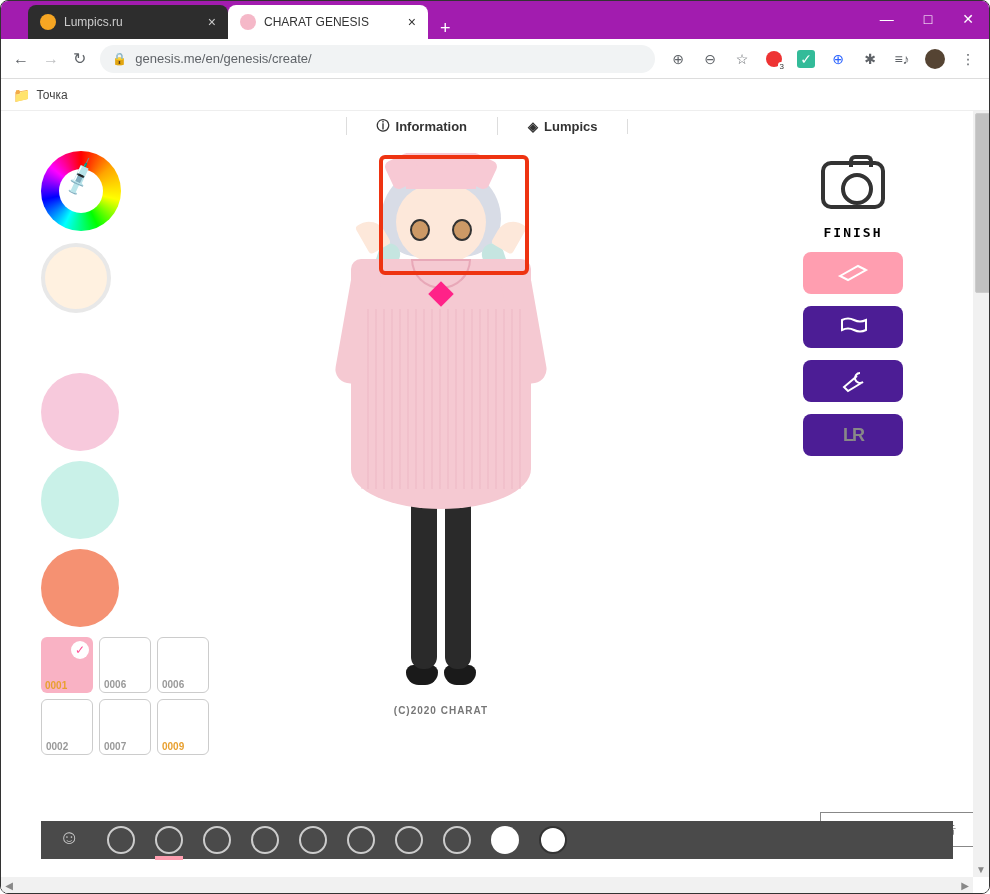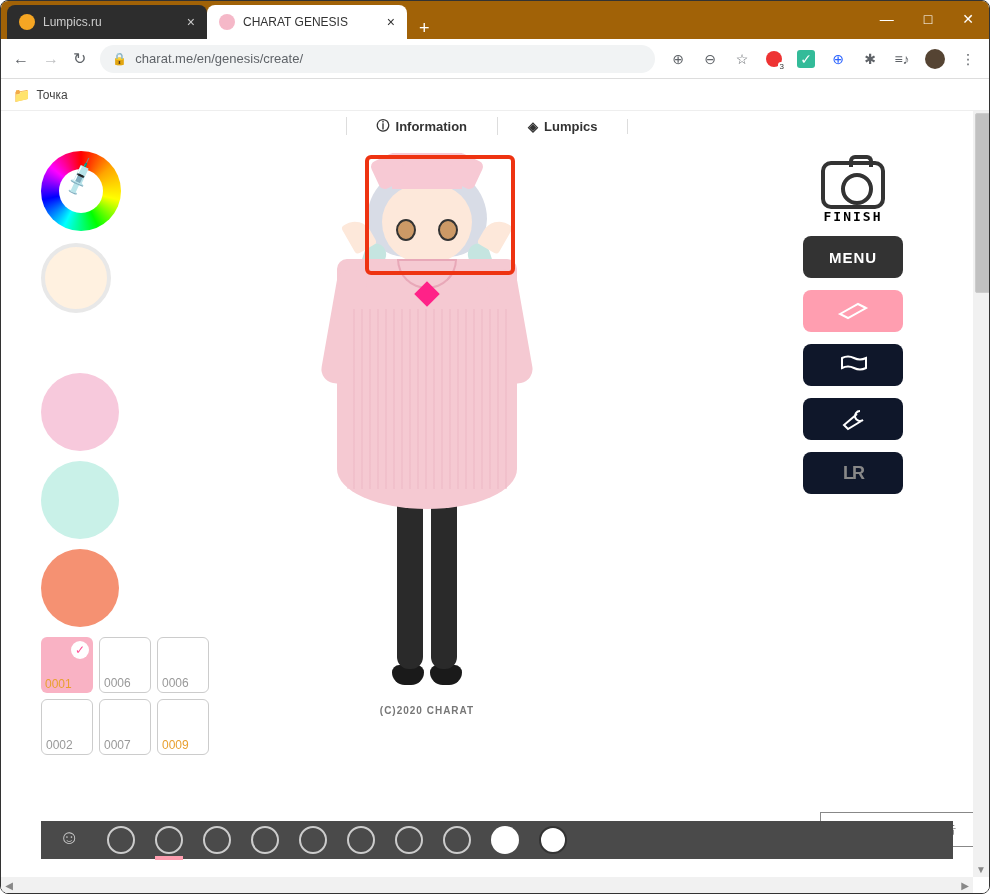--- a/index.html
+++ b/index.html
@@ -1,20 +1,20 @@
 <!DOCTYPE html>
 <html><head>
 <meta charset="utf-8">
 <style>
 *{margin:0;padding:0;box-sizing:border-box;font-family:Arial,sans-serif}
 body{width:990px;height:894px;background:#fff;overflow:hidden;position:relative}
 .window{width:990px;height:894px;border:1px solid #333;border-radius:8px;background:#fff;display:flex;flex-direction:column;overflow:hidden}
 .titlebar{height:40px;background:#2d2d2d;display:flex;align-items:center;justify-content:flex-end;padding:0 15px;gap:30px}
 .titlebar .wc{color:#fff;font-size:14px;cursor:pointer}
-.tabbar{height:38px;background:#a16207;display:flex;align-items:flex-end;padding-left:6px}
+.tabbar{height:38px;background:#a21caf;display:flex;align-items:flex-end;padding-left:27px}
 .tab{height:34px;border-radius:8px 8px 0 0;display:flex;align-items:center;padding:0 12px;gap:8px;font-size:12px;min-width:200px;position:relative;color:#ccc}
 .tab.inactive{background:#2d2d2d}
 .tab.active{background:#fff;color:#333}
 .tab .fav{width:16px;height:16px;border-radius:50%}
 .tab .close{margin-left:auto;font-size:14px}
 .newtab{color:#fff;font-size:18px;padding:0 12px;cursor:pointer}
 .addrbar{height:40px;background:#fff;border-bottom:1px solid #ddd;display:flex;align-items:center;padding:0 12px;gap:14px}
 .addrbar .nav{color:#5f6368;font-size:16px;cursor:pointer}
 .urlbox{flex:1;height:28px;background:#f1f3f4;border-radius:14px;display:flex;align-items:center;padding:0 12px;gap:8px;font-size:13px;color:#5f6368}
 .urlbox .lock{font-size:12px}
@@ -35,23 +35,23 @@
 .leftcol{position:absolute;left:40px;top:10px;width:200px}
 .colorwheel{width:80px;height:80px;border-radius:50%;background:conic-gradient(red,orange,yellow,lime,cyan,blue,magenta,red);position:relative;margin-bottom:12px}
 .colorwheel::after{content:'';position:absolute;inset:18px;background:#fff;border-radius:50%}
 .eyedrop{position:absolute;top:10px;left:22px;font-size:28px;z-index:2;transform:rotate(-20deg)}
 .skin{width:70px;height:70px;border-radius:50%;background:#fff1e0;border:4px solid #e8e8e8;margin-bottom:60px}
 .swatch{width:78px;height:78px;border-radius:50%;margin-bottom:10px}
 .thumbgrid{display:grid;grid-template-columns:repeat(3,52px);gap:6px;margin-top:8px}
 .thumb{width:52px;height:56px;border:1px solid #ccc;border-radius:6px;background:#fff;position:relative;cursor:pointer}
 .thumb.sel{background:#f9b2c4;border:none}
 .thumb .check{position:absolute;top:4px;right:4px;width:18px;height:18px;background:#fff;border-radius:50%;color:#f59;font-size:12px;display:flex;align-items:center;justify-content:center}
-.thumb .num{position:absolute;bottom:2px;left:4px;font-size:12px;color:#e8a030;font-weight:normal}
+.thumb .num{position:absolute;bottom:2px;left:4px;font-size:10px;color:#e8a030;font-weight:bold}
 .thumb.gray .num{color:#999}
-.canvas{position:absolute;left:266px;top:0;width:320px;height:580px;display:flex;flex-direction:column;align-items:center}
+.canvas{position:absolute;left:280px;top:0;width:320px;height:580px;display:flex;flex-direction:column;align-items:center}
 .character{width:280px;height:560px;position:relative;display:flex;flex-direction:column;align-items:center}
 .highlight{position:absolute;top:14px;left:78px;width:150px;height:120px;border:4px solid #e31;border-radius:6px;z-index:10}
 .head{width:120px;height:110px;position:relative;margin-top:20px}
 .bow{width:70px;height:36px;background:#f7c9d4;position:absolute;top:-8px;left:25px;z-index:3}
 .bow::before,.bow::after{content:'';position:absolute;width:30px;height:30px;background:#f7c9d4;border-radius:6px;top:3px}
 .bow::before{left:-18px;transform:rotate(-25deg)}
 .bow::after{right:-18px;transform:rotate(25deg)}
 .hair{width:120px;height:90px;background:#d8dce6;border-radius:55px 55px 40px 40px;position:absolute;top:6px}
 .face{width:90px;height:78px;background:#fde8da;border-radius:45px 45px 50px 50px;position:absolute;top:24px;left:15px;z-index:2}
 .eye{width:20px;height:22px;background:#c96;border-radius:50%;position:absolute;top:34px;border:2px solid #333}
@@ -72,25 +72,25 @@
 .legs{width:60px;height:180px;display:flex;gap:8px;margin-top:-20px;z-index:3}
 .leg{flex:1;background:#2a2a2a;border-radius:0 0 12px 12px}
 .shoes{width:70px;height:20px;display:flex;gap:6px;margin-top:-4px}
 .shoe{flex:1;background:#1a1a1a;border-radius:8px 8px 14px 14px}
 .copyright{font-size:10px;color:#777;margin-top:4px;font-weight:bold;letter-spacing:1px}
 .rightcol{position:absolute;right:60px;top:20px;width:120px;display:flex;flex-direction:column;gap:12px;align-items:center}
 .finish{display:flex;flex-direction:column;align-items:center;cursor:pointer}
 .cam{width:64px;height:48px;border:4px solid #333;border-radius:10px;position:relative}
 .cam::before{content:'';position:absolute;top:-10px;right:8px;width:16px;height:8px;border:4px solid #333;border-bottom:none;border-radius:6px 6px 0 0}
 .cam::after{content:'';position:absolute;top:8px;left:16px;width:24px;height:24px;border:4px solid #333;border-radius:50%}
-.finish-label{font-size:13px;font-weight:900;letter-spacing:2px;margin-top:0;font-family:monospace}
+.finish-label{font-size:13px;font-weight:900;letter-spacing:2px;margin-top:16px;font-family:monospace}
 .rbtn{width:100px;height:42px;border-radius:8px;display:flex;align-items:center;justify-content:center;font-weight:bold;cursor:pointer}
 .rbtn.menu{background:#333;color:#fff;font-size:15px;letter-spacing:1px}
 .rbtn.pink{background:#ff9eb0}
-.rbtn.dark{background:#0f172a}
+.rbtn.dark{background:#4c1d95}
 .rbtn svg,.rbtn .ico{color:#fff}
 .adbox{position:absolute;right:-8px;bottom:30px;border:1px solid #888;padding:8px 24px 8px 14px;font-size:12px;color:#555;background:#fff}
 .bottombar{position:absolute;left:40px;right:20px;bottom:18px;height:38px;background:#4a4a4a;border-radius:0;display:flex;align-items:center;gap:20px;padding:0 18px}
 .bicon{width:28px;height:28px;border:2px solid #ccc;border-radius:50%;cursor:pointer;position:relative}
 .bicon.active::after{content:'';position:absolute;bottom:-8px;left:-2px;right:-2px;height:4px;background:#ff9eb0}
 .bicon.hair1{background:#fff;border:none}
 .bicon.hair2{background:#fff;border:2px solid #333}
 </style>
 </head>
 <body>
@@ -115,21 +115,21 @@
       <span class="wc">✕</span>
     </div>
   </div>
 
   <div class="addrbar">
     <span class="nav">←</span>
     <span class="nav" style="opacity:.4">→</span>
     <span class="nav">↻</span>
     <div class="urlbox">
       <span class="lock">🔒</span>
-      <span>charat.me/en/genesis/create/</span>
+      <span>genesis.me/en/genesis/create/</span>
     </div>
     <span class="ext">⊕</span>
     <span class="ext">⊖</span>
     <span class="ext">☆</span>
     <span class="ext" style="position:relative">
       <span style="width:16px;height:16px;background:#e33;border-radius:50%;display:block"></span>
       <span style="position:absolute;bottom:-3px;right:-3px;font-size:8px;background:#fff;border-radius:3px;padding:0 2px;color:#333">3</span>
     </span>
     <span class="ext" style="background:#3b9;color:#fff;border-radius:3px;width:18px;height:18px">✓</span>
     <span class="ext" style="color:#2962ff">⊕</span>
@@ -223,23 +223,20 @@
             </div>
           </div>
           <div class="copyright">(C)2020 CHARAT</div>
         </div>
 
         <div class="rightcol">
           <div class="finish">
             <div class="cam"></div>
             <span class="finish-label">FINISH</span>
           </div>
-          <div class="rbtn menu">
-              <span>MENU</span>
-            </div>
           <div class="rbtn pink">
             <svg width="34" height="22">
                 <path d="M4 14 L22 4 L30 8 L12 18 Z M22 4 L30 8" stroke="#fff" stroke-width="2" fill="none"></path>
               </svg>
           </div>
           <div class="rbtn dark">
             <svg width="30" height="22">
                 <path d="M4 4 Q10 1 16 4 T28 4 L28 14 Q22 17 16 14 T4 14 Z" stroke="#fff" stroke-width="2" fill="none"></path>
               </svg>
           </div>

